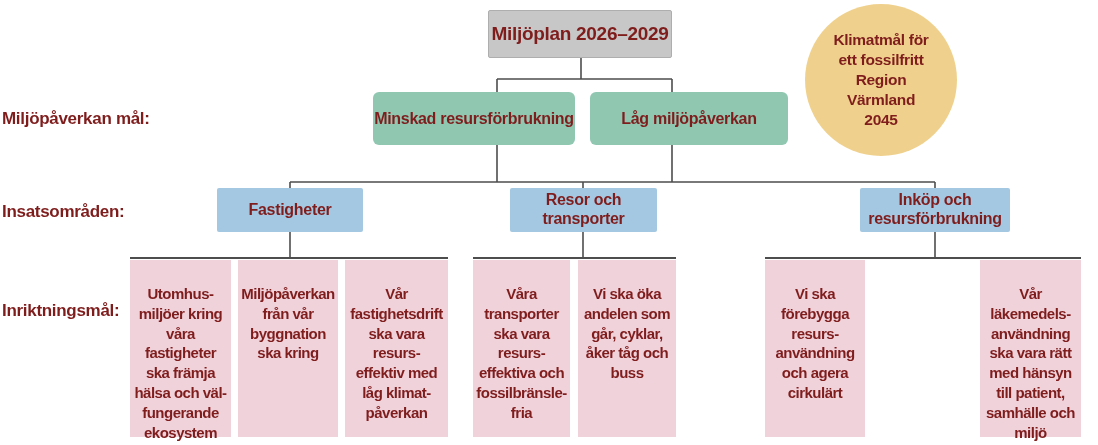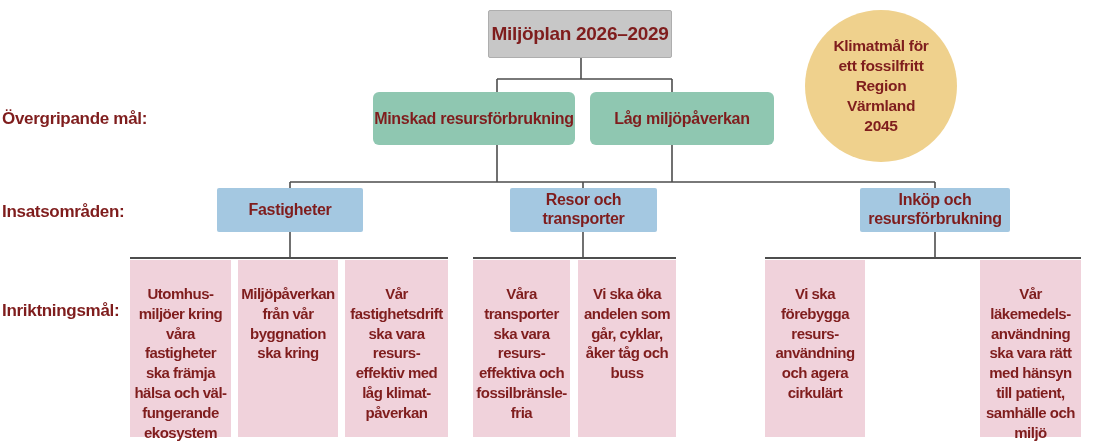--- a/index.html
+++ b/index.html
@@ -20,29 +20,29 @@
     white-space:pre-line;
     box-sizing:border-box;
     line-height:1.22;
   }
   .root-box{
     left:488px;top:10px;width:184px;height:48px;
     background:#c7c7c7;border:1px solid #aeaeae;
     font-size:19px;border-radius:2px;
   }
   .badge-circle{
-    position:absolute;left:805px;top:10px;width:152px;height:152px;
+    position:absolute;left:805px;top:4px;width:152px;height:152px;
     border-radius:50%;background:#efd18d;
     display:flex;align-items:center;justify-content:center;
     text-align:center;font-weight:700;font-size:15.5px;line-height:1.3;
     white-space:pre-line;letter-spacing:-0.3px;
   }
   .green{background:#8fc7b1;font-size:16px;border-radius:6px;}
   .green1{left:373px;top:92px;width:202px;height:53px;}
-  .green2{left:590px;top:92px;width:184px;height:53px;}
+  .green2{left:590px;top:92px;width:198px;height:53px;}
   .blue{background:#a4c8e1;font-size:16px;border-radius:2px;line-height:1.18;}
   .blue1{left:217px;top:188px;width:146px;height:44px;}
   .blue2{left:510px;top:188px;width:147px;height:44px;}
   .blue3{left:860px;top:188px;width:150px;height:44px;}
   .pink{
     background:#f0d2db;font-size:15px;line-height:1.32;
     align-items:flex-start;padding-top:24px;
     letter-spacing:-0.5px;
     top:260px;height:177px;
   }
@@ -94,21 +94,21 @@
   </svg>
 
   <div class="box root-box">Miljöplan 2026–2029</div>
 
   <div class="badge-circle">Klimatmål för
 ett fossilfritt
 Region
 Värmland
 2045</div>
 
-  <div class="row-label rl1">Övergripande mål:</div>
+  <div class="row-label rl1">Miljöpåverkan mål:</div>
   <div class="row-label rl2">Insatsområden:</div>
   <div class="row-label rl3">Inriktningsmål:</div>
 
   <div class="box green green1">Minskad resursförbrukning</div>
   <div class="box green green2">Låg miljöpåverkan</div>
 
   <div class="box blue blue1">Fastigheter</div>
   <div class="box blue blue2">Resor och
 transporter</div>
   <div class="box blue blue3">Inköp och

